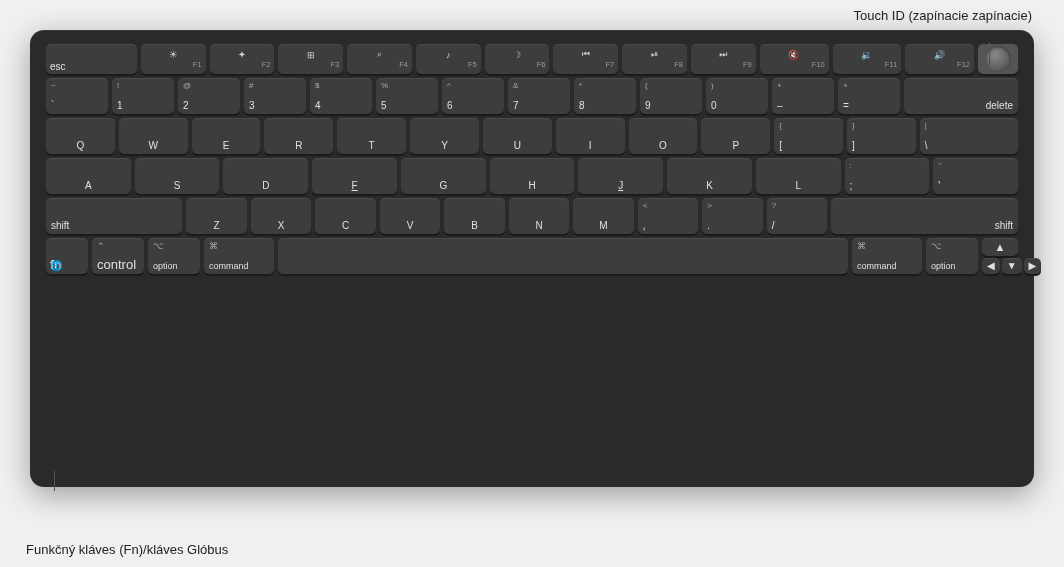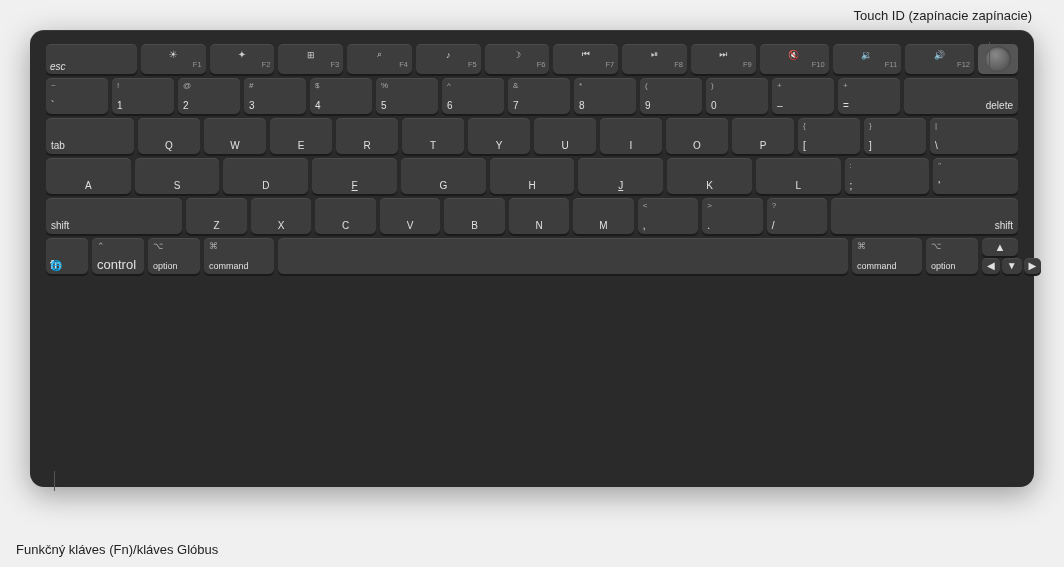--- a/index.html
+++ b/index.html
@@ -132,21 +132,21 @@
     .key-flex-35 { flex: 3.5; }
     .key-spacebar { flex: 16; }
   </style>
 </head>
 <body>
 
 <div class="keyboard-container">
   <div class="keyboard-rows">
 
     <div class="key-row row-fn">
-      <div class="key key-flex-15" style="font-style:italic;">
+      <div class="key key-flex-15" style="">
           <span class="main-label">esc</span>
         </div>
       <div class="key key-flex-1" style="align-items:center;justify-content:center;">
           <span class="icon-label" style="font-size:10px;">☀</span>
           <span class="sub-label">F1</span>
         </div>
       <div class="key key-flex-1" style="align-items:center;justify-content:center;">
           <span class="icon-label" style="font-size:10px;">✦</span>
           <span class="sub-label">F2</span>
         </div>
@@ -247,23 +247,20 @@
       <div class="key key-flex-1">
           <span class="top-label">+</span>
           <span class="main-label">=</span>
         </div>
       <div class="key key-flex-2" style="align-items:flex-end;text-align:center;">
           <span class="main-label">delete</span>
         </div>
     </div>
 
     <div class="key-row">
-      <div class="key key-flex-15" style="justify-content:flex-end;">
-          <span class="main-label">tab</span>
-        </div>
       <div class="key key-flex-1" style="align-items:center;">
           <span class="main-label">Q</span>
         </div>
       <div class="key key-flex-1" style="align-items:center;">
           <span class="main-label">W</span>
         </div>
       <div class="key key-flex-1" style="align-items:center;">
           <span class="main-label">E</span>
         </div>
       <div class="key key-flex-1" style="align-items:center;">
@@ -430,15 +427,15 @@
 </div>
 
 <div style="position:absolute;top:42px;right:74px;width:1px;height:30px;background:#555;"></div>
 
 <div class="annotation touch-id-annotation">
   <span>Touch ID (zapínacie zapínacie)</span>
 </div>
 
 <div style="position:absolute;bottom:76px;left:54px;width:1px;height:20px;background:#555;"></div>
 
-<div class="annotation" style="bottom:10px;left:16px;">
+<div class="annotation" style="bottom:10px;left:26px;">
   <span>Funkčný kláves (Fn)/kláves Glóbus</span>
 </div>
 
 </body></html>

